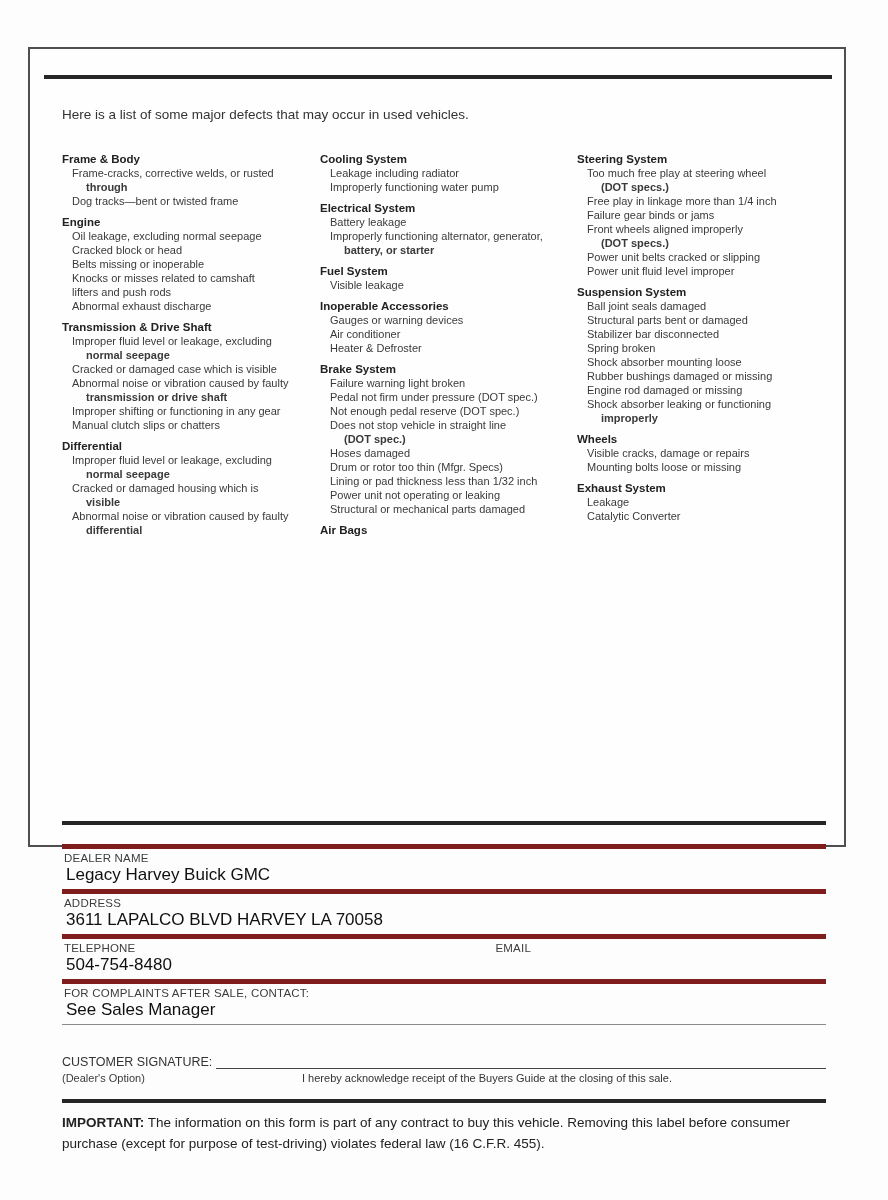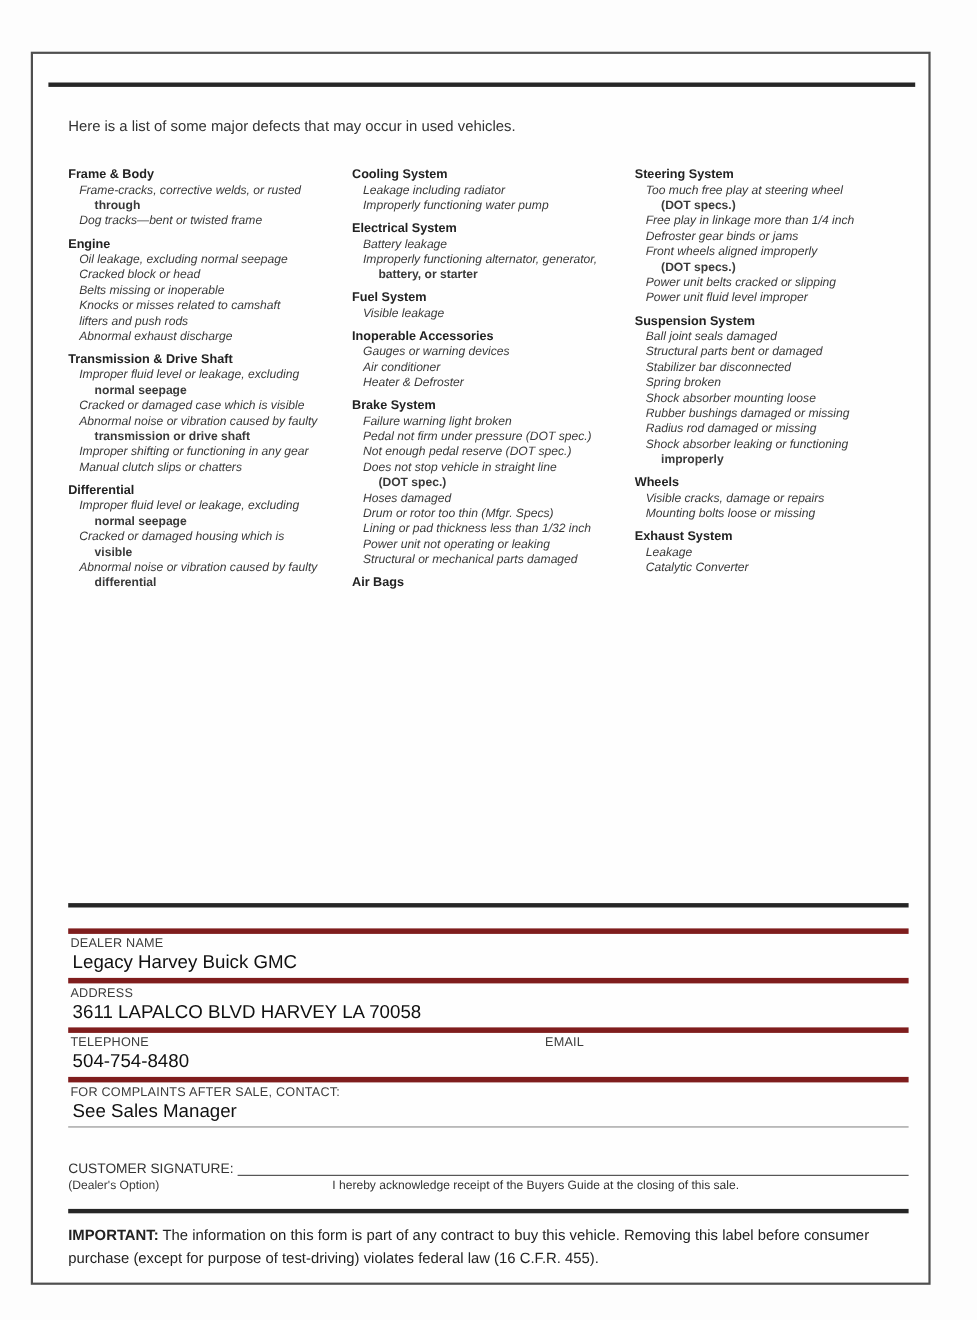--- a/index.html
+++ b/index.html
@@ -14,21 +14,21 @@
     width: 888px;
     height: 1200px;
     background: #fdfdfd;
     overflow: hidden;
   }
   .page-box {
     position: absolute;
     left: 28px;
     top: 47px;
     width: 818px;
-    height: 1121px;
+    height: 800px;
     box-sizing: border-box;
     border: 2px solid #4f4f4f;
     background: #fefefe;
   }
   .rule-thick {
     position: absolute;
     left: 14px;
     width: 788px;
     height: 4px;
     background: #262626;
@@ -60,21 +60,21 @@
     margin-top: 7px;
     white-space: nowrap;
   }
   .section:first-child .section-title { margin-top: 0; }
   .defect-line {
     font-size: 11px;
     line-height: 14px;
     color: #3a3a3a;
     white-space: nowrap;
   }
-  .ind-0 { padding-left: 10px; font-style: italic; }
+  .ind-0 { padding-left: 10px; }
   .ind-1 { padding-left: 24px; font-weight: bold; }
 
   .form {
     position: absolute;
     left: 32px;
     right: 18px;
     top: 772px;
   }
   .form .rule-thick-inline {
     height: 4px;
@@ -220,35 +220,35 @@
           <div class="section">
             <div class="section-title">Air Bags</div>
           </div>
         </div>
       <div class="col col-2">
           <div class="section">
             <div class="section-title">Steering System</div>
             <div class="defect-line ind-0">Too much free play at steering wheel</div>
             <div class="defect-line ind-1">(DOT specs.)</div>
             <div class="defect-line ind-0">Free play in linkage more than 1/4 inch</div>
-            <div class="defect-line ind-0">Defroster gear binds or jams</div>
+            <div class="defect-line ind-0">Failure gear binds or jams</div>
             <div class="defect-line ind-0">Front wheels aligned improperly</div>
             <div class="defect-line ind-1">(DOT specs.)</div>
             <div class="defect-line ind-0">Power unit belts cracked or slipping</div>
             <div class="defect-line ind-0">Power unit fluid level improper</div>
           </div>
           <div class="section">
             <div class="section-title">Suspension System</div>
             <div class="defect-line ind-0">Ball joint seals damaged</div>
             <div class="defect-line ind-0">Structural parts bent or damaged</div>
             <div class="defect-line ind-0">Stabilizer bar disconnected</div>
             <div class="defect-line ind-0">Spring broken</div>
             <div class="defect-line ind-0">Shock absorber mounting loose</div>
             <div class="defect-line ind-0">Rubber bushings damaged or missing</div>
-            <div class="defect-line ind-0">Radius rod damaged or missing</div>
+            <div class="defect-line ind-0">Engine rod damaged or missing</div>
             <div class="defect-line ind-0">Shock absorber leaking or functioning</div>
             <div class="defect-line ind-1">improperly</div>
           </div>
           <div class="section">
             <div class="section-title">Wheels</div>
             <div class="defect-line ind-0">Visible cracks, damage or repairs</div>
             <div class="defect-line ind-0">Mounting bolts loose or missing</div>
           </div>
           <div class="section">
             <div class="section-title">Exhaust System</div>

